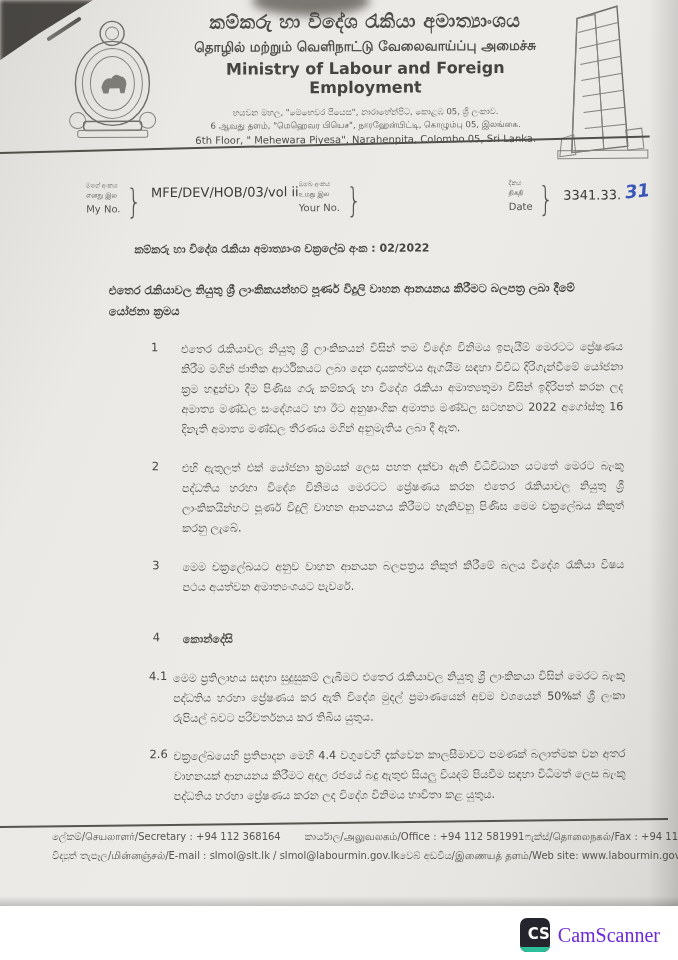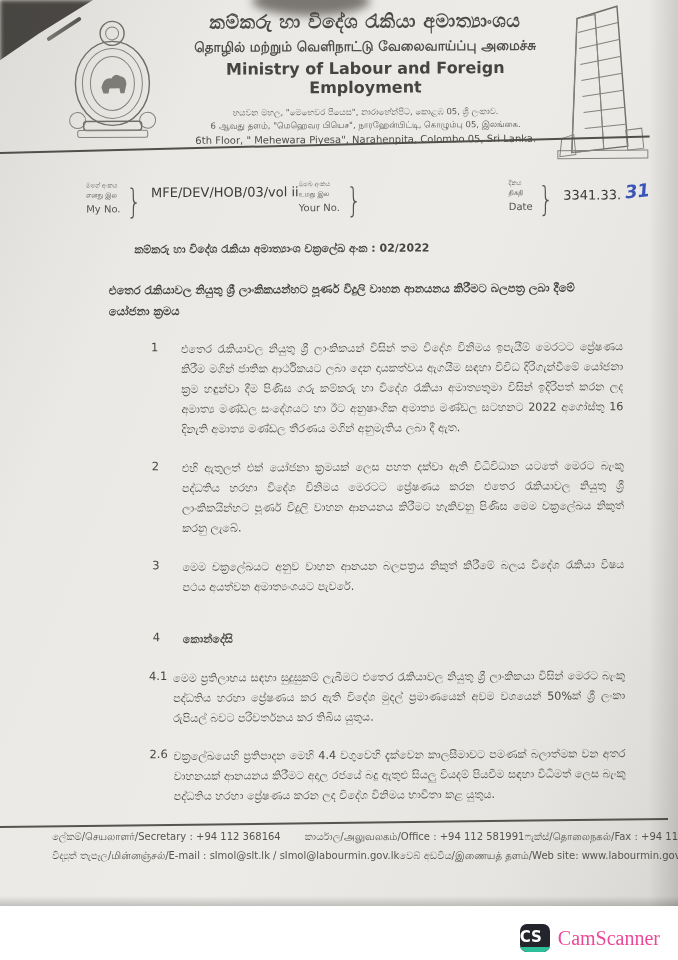--- a/index.html
+++ b/index.html
@@ -85,27 +85,27 @@
   .footer-rule{height:2px;background:#56544f;margin-right:10px;transform:rotate(-0.7deg);}
   .frow{display:flex;padding:7px 14px 0 52px;font-size:10px;color:#57554f;white-space:nowrap;}
   .frow .mid{margin-left:auto;padding-left:24px;}
   .frow .right{margin-left:auto;}
   .frow2{padding-top:6px;align-items:flex-end;}
   .frow2 .right{margin-right:34px;}
 
   
   .watermark{position:absolute;right:18px;bottom:8px;display:flex;align-items:center;gap:8px;}
   .cs-badge{
-    position:relative;width:30px;height:28px;border-radius:7px;background:#23242c;
+    position:relative;width:30px;height:34px;border-radius:7px;background:#23242c;
     color:#ffffff;font-weight:bold;font-size:15px;display:flex;align-items:center;
-    justify-content:flex-start;overflow:hidden;
+    justify-content:flex-end;overflow:hidden;
   }
   .cs-badge i{position:absolute;left:0;right:0;bottom:0;height:5px;background:#2dbf9a;}
   .cs-badge span{position:relative;z-index:1;margin-bottom:3px;}
-  .cs-label{font-family:"Liberation Serif",serif;font-size:20px;color:#ec4899;}
+  .cs-label{font-family:"Liberation Serif",serif;font-size:20px;color:#6d28d9;}
 
   svg .ln{stroke:#84827c;stroke-width:1;fill:none;}
   svg .ln2{stroke:#6f6d67;stroke-width:1.4;fill:none;}
 </style>
 </head>
 <body>
 
 <div class="paper">
   <div class="corner-shadow"></div>
   <div class="top-smudge"></div>

